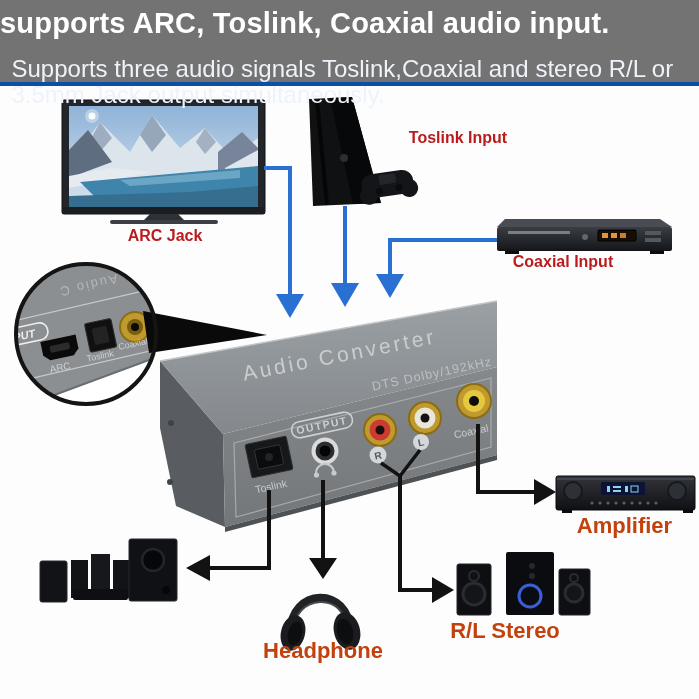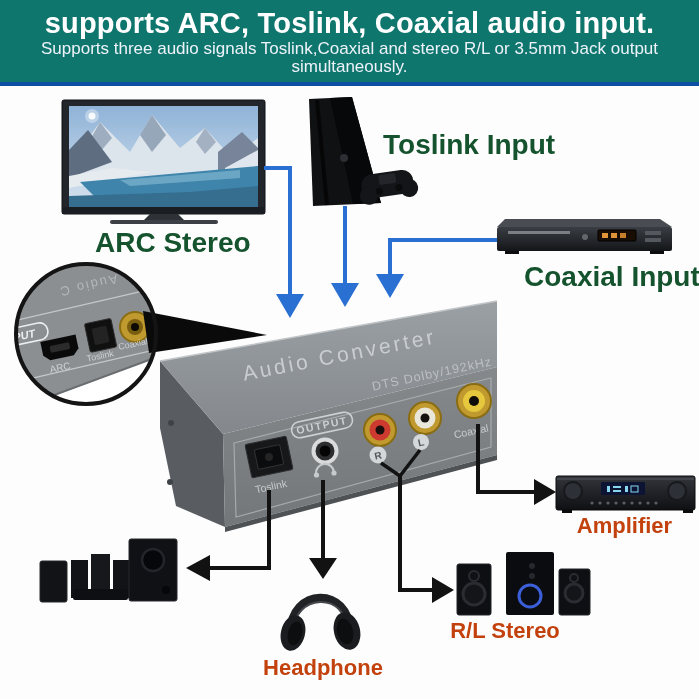--- a/index.html
+++ b/index.html
@@ -1,25 +1,25 @@
 <!DOCTYPE html>
 <html><head>
 <meta charset="utf-8">
 <style>
   html,body{margin:0;padding:0;background:#ffffff;}
   #stage{position:relative;width:699px;height:699px;background:#fdfdfd;overflow:hidden;
          font-family:"Liberation Sans",sans-serif;}
   svg{position:absolute;left:0;top:0;}
   svg text{font-family:"Liberation Sans",sans-serif;}
-  .banner{position:absolute;left:0;top:0;width:699px;height:82px;background:#0f766e;
-          border-bottom:4px solid #0d4fa4;color:#ffffff;text-align:center;}
+  .banner{position:absolute;left:0;top:0;width:699px;height:82px;background:#737373;
+          border-bottom:4px solid #0d4fa4;color:#ffffff;}
   .banner .title{font-size:29px;font-weight:bold;margin-top:7px;letter-spacing:.2px;}
-  .banner .subtitle{font-size:17px;color:#eef3fa;width:676px;margin:0 auto 0;line-height:1.08;}
+  .banner .subtitle{font-size:24px;color:#eef3fa;width:676px;margin:16px auto 0;line-height:1.08;}
   .lbl{position:absolute;font-weight:bold;text-align:center;white-space:nowrap;}
-  .lbl-blue{color:#14532d;font-size:28px;}
+  .lbl-blue{color:#b91c1c;font-size:16px;}
   .lbl-black{color:#c2410c;font-size:22px;}
 </style>
 </head>
 <body>
 
 <div id="stage">
 
 <svg width="699" height="699" viewBox="0 0 699 699">
   <defs>
     <linearGradient id="skyGrad" x1="0" y1="0" x2="0" y2="1">
@@ -283,21 +283,21 @@
     <rect x="562" y="510" width="10" height="3" fill="#0a0b0d"></rect>
     <rect x="683" y="510" width="10" height="3" fill="#0a0b0d"></rect>
   </g>
 </svg>
 
 <div class="banner">
   <div class="title">supports ARC, Toslink, Coaxial audio input.</div>
   <div class="subtitle">Supports three audio signals Toslink,Coaxial and stereo R/L or 3.5mm Jack output simultaneously.</div>
 </div>
 
-<div class="lbl lbl-blue" style="left:95px;top:227px;width:140px;">ARC Stereo</div>
+<div class="lbl lbl-blue" style="left:95px;top:227px;width:140px;">ARC Jack</div>
 <div class="lbl lbl-blue" style="left:383px;top:129px;width:150px;">Toslink Input</div>
-<div class="lbl lbl-blue" style="left:524px;top:253px;width:150px;margin-top:8px;">Coaxial Input</div>
-
-<div class="lbl lbl-black" style="left:258px;top:655px;width:130px;">Headphone</div>
+<div class="lbl lbl-blue" style="left:488px;top:253px;width:150px;">Coaxial Input</div>
+
+<div class="lbl lbl-black" style="left:258px;top:638px;width:130px;">Headphone</div>
 <div class="lbl lbl-black" style="left:445px;top:618px;width:120px;">R/L Stereo</div>
 <div class="lbl lbl-black" style="left:567px;top:513px;width:115px;">Amplifier</div>
 
 </div>
 
 </body></html>

